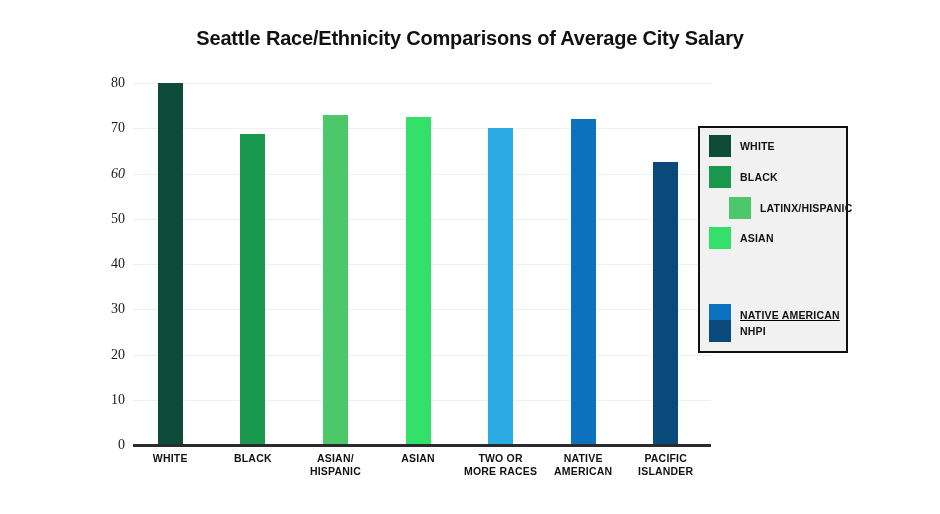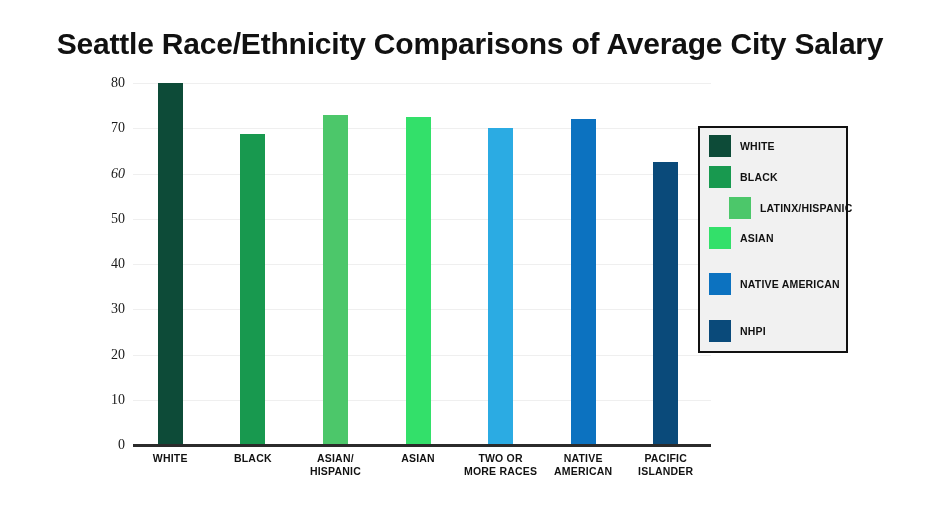--- a/index.html
+++ b/index.html
@@ -17,21 +17,21 @@
   }
 
   
   #chart-title {
     position: absolute;
     left: 0;
     top: 27px;
     width: 940px;
     text-align: center;
     font-family: "Liberation Sans", sans-serif;
-    font-size: 30px;
+    font-size: 20px;
     font-weight: bold;
     letter-spacing: -0.2px;
     color: #111111;
     white-space: nowrap;
   }
 
   
   #plot-area {
     position: absolute;
     left: 133px;
@@ -200,21 +200,21 @@
       <div class="legend-label">BLACK</div>
     </div>
     <div class="legend-item" style="top: 68.6px; padding-left: 20px;">
       <div class="legend-swatch" style="background: rgb(76, 199, 106);"></div>
       <div class="legend-label">LATINX/HISPANIC</div>
     </div>
     <div class="legend-item" style="top: 99.4px;">
       <div class="legend-swatch" style="background: rgb(51, 224, 106);"></div>
       <div class="legend-label">ASIAN</div>
     </div>
-    <div class="legend-item" style="top: 145px;">
+    <div class="legend-item" style="top: 176px; text-decoration: underline;">
       <div class="legend-swatch" style="background: rgb(12, 114, 192);"></div>
       <div class="legend-label">NATIVE AMERICAN</div>
     </div>
     <div class="legend-item" style="top: 191.8px; align-items: center;">
       <div class="legend-swatch" style="background: rgb(10, 74, 122);"></div>
       <div class="legend-label">NHPI</div>
     </div>
   </div>
 
 </body></html>

